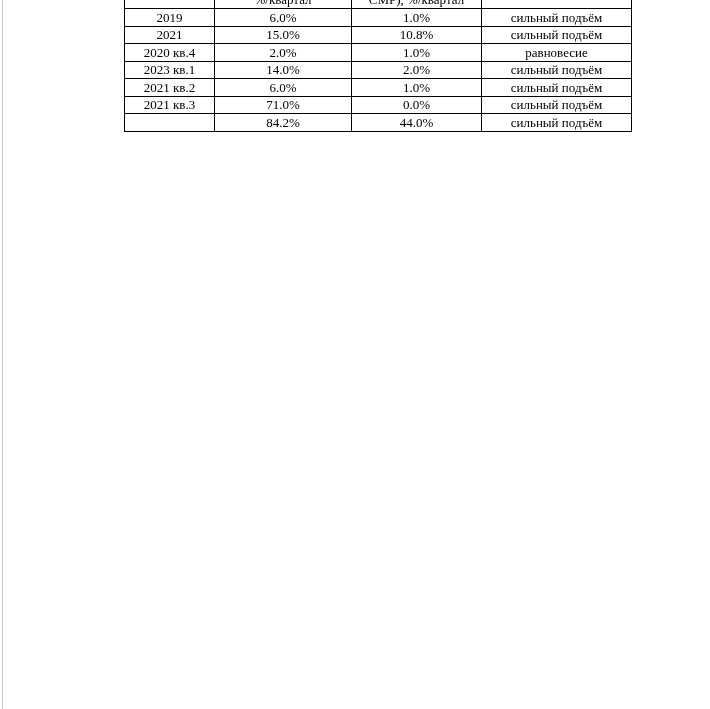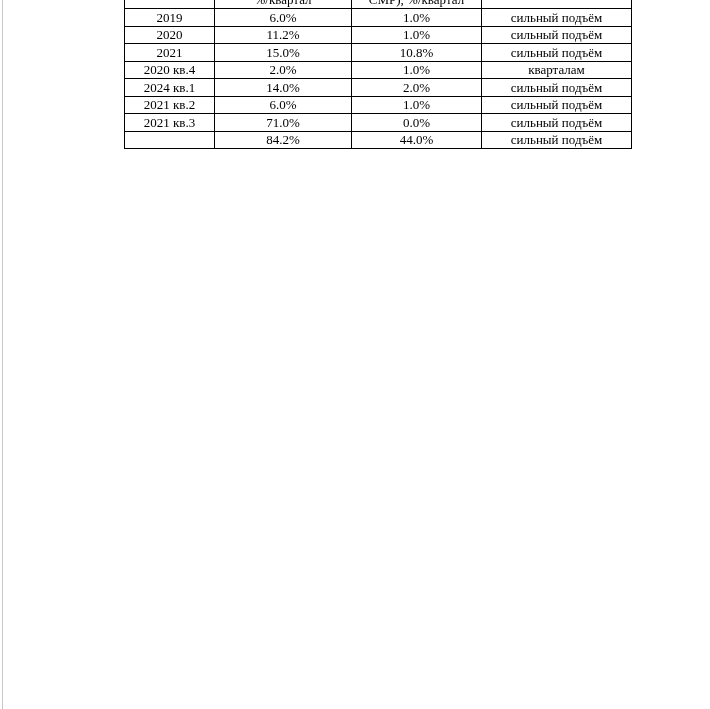--- a/index.html
+++ b/index.html
@@ -73,39 +73,33 @@
       </tr>
     </thead>
     <tbody>
         <tr>
           <td>2019</td>
           <td>6.0%</td>
           <td>1.0%</td>
           <td>сильный подъём</td>
         </tr>
         <tr>
-          <td>2020</td>
-          <td>11.2%</td>
-          <td>1.0%</td>
-          <td>сильный подъём</td>
-        </tr>
-        <tr>
           <td>2021</td>
           <td>15.0%</td>
           <td>10.8%</td>
           <td>сильный подъём</td>
         </tr>
         <tr>
           <td>2020 кв.4</td>
           <td>2.0%</td>
           <td>1.0%</td>
-          <td>кварталам</td>
+          <td>равновесие</td>
         </tr>
         <tr>
-          <td>2024 кв.1</td>
+          <td>2023 кв.1</td>
           <td>14.0%</td>
           <td>2.0%</td>
           <td>сильный подъём</td>
         </tr>
         <tr>
           <td>2021 кв.2</td>
           <td>6.0%</td>
           <td>1.0%</td>
           <td>сильный подъём</td>
         </tr>

